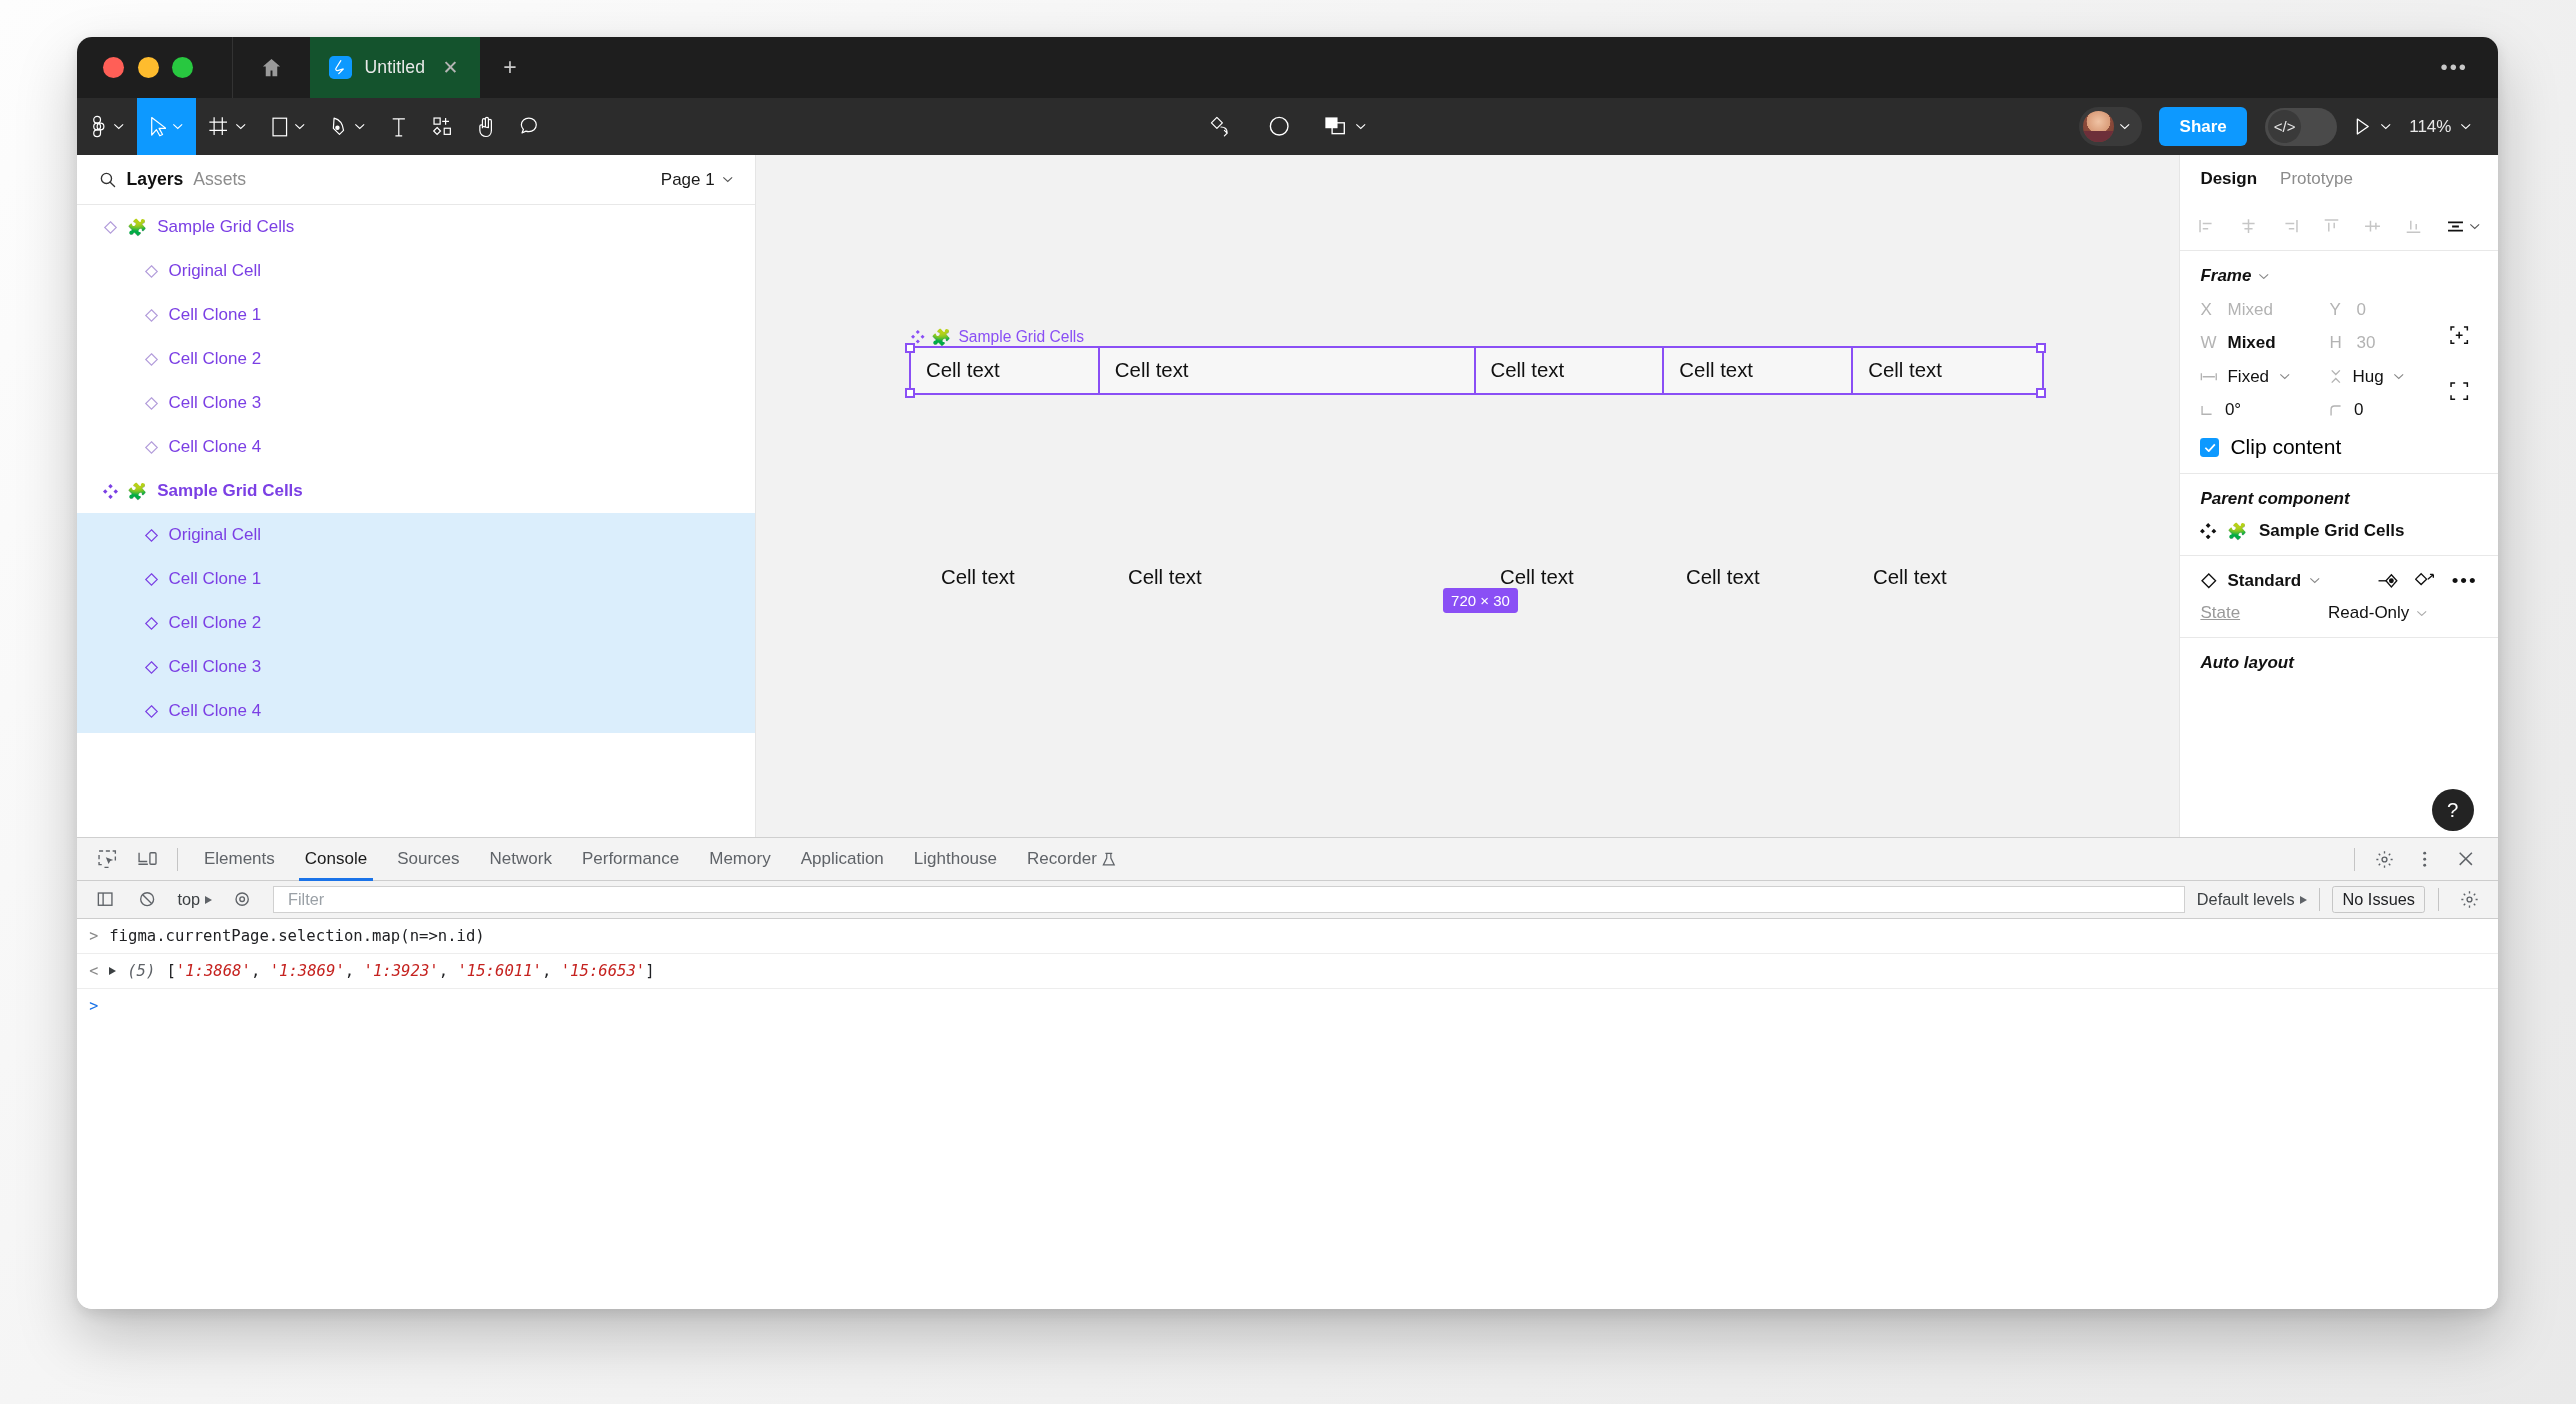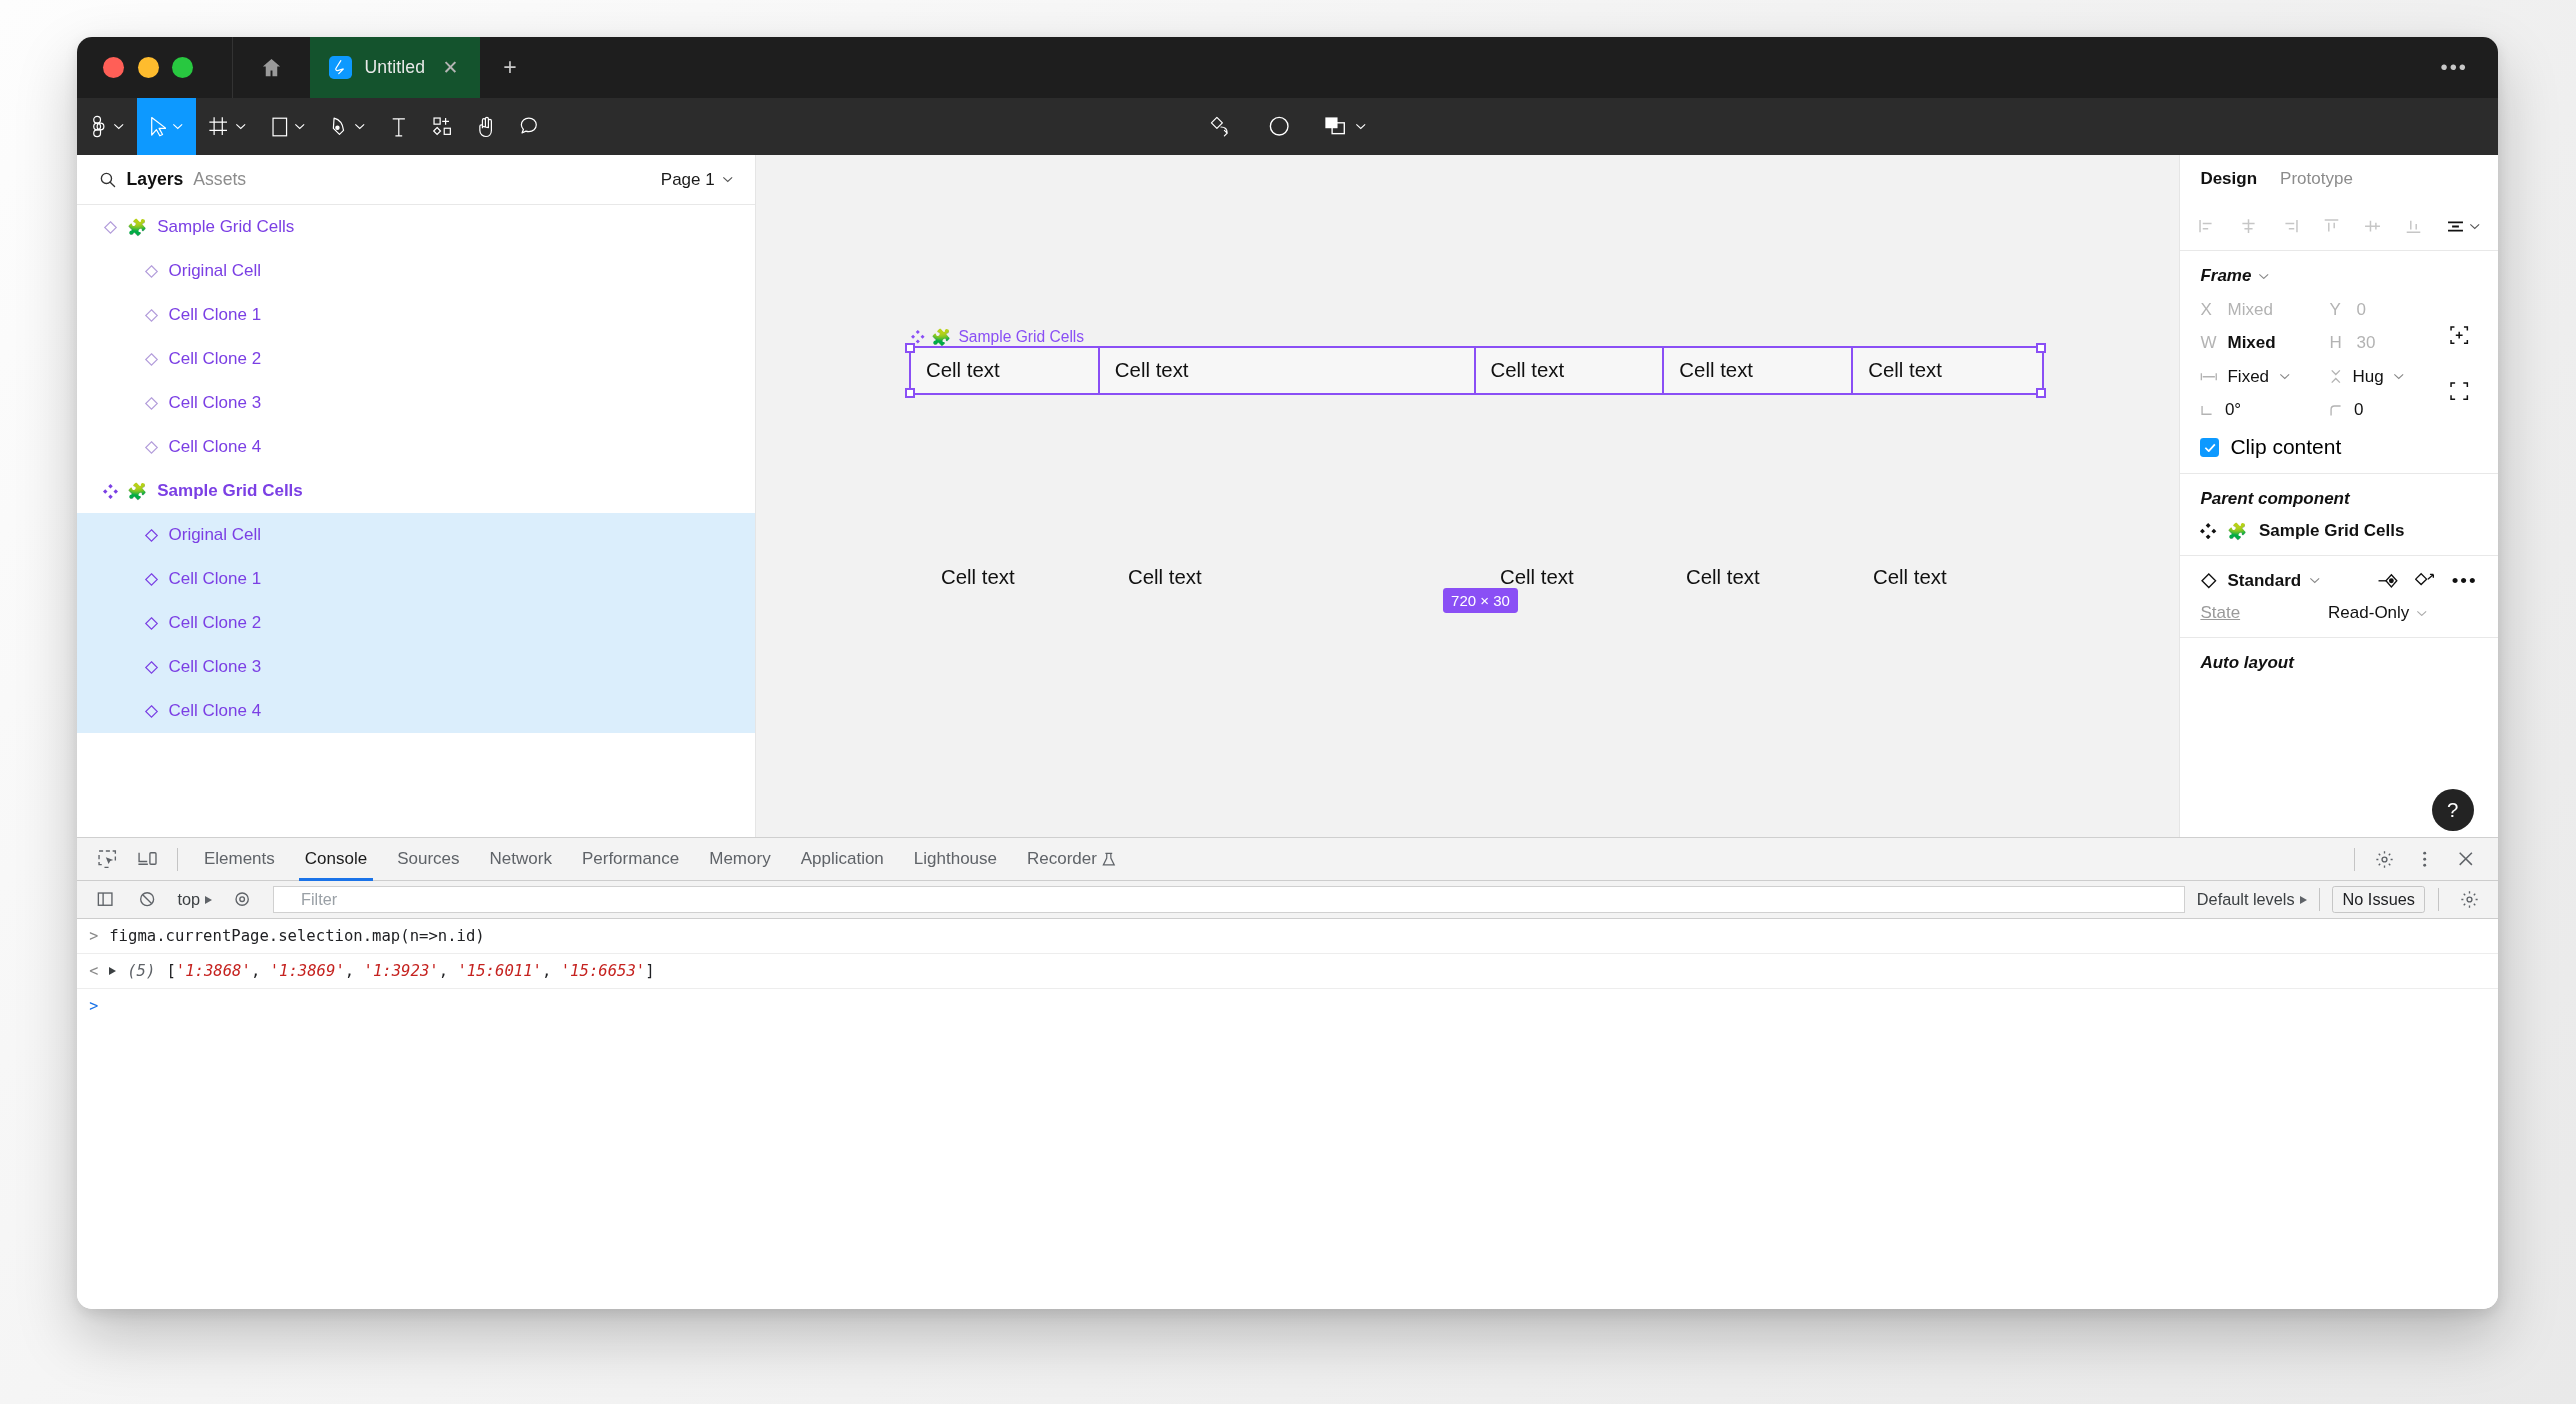--- a/index.html
+++ b/index.html
@@ -178,21 +178,21 @@
   .devtools { position: absolute; left: 0; right: 0; bottom: 0; height: 472px; background: #fff; border-top: 0.7px solid #cfcfcf; }
   .dt-tabs { height: 43px; background: #f3f3f3; display: flex; align-items: center; border-bottom: 0.7px solid #cdcdcd; padding-left: 11px; gap: 2.7px; }
   .dt-iconbtn { width: 38px; height: 38px; display: flex; align-items: center; justify-content: center; }
   .dt-vsep { width: 0.7px; height: 23px; background: #c4c4c4; margin: 0 8.1px; }
   .dt-tab { font-size: 17px; color: #5f6368; padding: 0 15px; height: 43px; display: flex; align-items: center; position: relative; }
   .dt-tab.active { color: #1a1a1a; }
   .dt-tab.active::after { content: ""; position: absolute; left: 9.5px; right: 9.5px; bottom: 0; height: 2.7px; background: #1a73e8; }
   .dt-right { margin-left: auto; display: flex; align-items: center; gap: 2.7px; padding-right: 13.6px; }
   .dt-sub { height: 38px; background: #f3f3f3; display: flex; align-items: center; padding-left: 9.5px; gap: 4.1px; border-bottom: 0.7px solid #cdcdcd; }
   .ctx-sel { font-size: 16.3px; color: #3c4043; display: flex; align-items: center; gap: 4.8px; padding: 0 6.8px; }
-  .filter-box { flex: 1; height: 27px; background: #fff; border: 0.7px solid #d0d0d0; margin: 0 8.1px; display: flex; align-items: center; padding-left: 27px; font-size: 16.3px; color: #9aa0a6; }
+  .filter-box { flex: 1; height: 27px; background: #fff; border: 0.7px solid #d0d0d0; margin: 0 8.1px; display: flex; align-items: center; padding-left: 14px; font-size: 16.3px; color: #9aa0a6; }
   .levels { font-size: 16.3px; color: #3c4043; display: flex; align-items: center; gap: 5.4px; }
   .issues { font-size: 16.3px; color: #202124; border: 0.7px solid #c6c6c6; border-radius: 2.7px; padding: 2.7px 9.5px; }
   .dt-console { font-family: "DejaVu Sans Mono", monospace; font-size: 15.6px; }
   .cline { display: flex; align-items: center; gap: 11px; padding: 8.1px 12.2px; border-bottom: 0.7px solid #ededed; }
   .carrow { color: #8a8a8a; font-size: 15px; }
   .cinput { color: #202124; }
   .cres-count { color: #5f6368; font-style: italic; }
   .cstr { color: #c5221f; font-style: italic; }
   .cpunct { color: #202124; }
   .tri { width: 0; height: 0; border-left: 7.5px solid #5f6368; border-top: 4.8px solid transparent; border-bottom: 4.8px solid transparent; }
@@ -312,20 +312,46 @@
         <svg width="23" height="20.4" viewBox="0 0 34 30">
             <rect x="2" y="2" width="18" height="16" fill="#fff"></rect>
             <rect x="12" y="10" width="18" height="16" fill="none" stroke="#fff" stroke-width="2"></rect>
           </svg>
         <svg class="chev" viewBox="0 0 17 10">
             <path d="M2 2l6.5 6L15 2" stroke="#fff" stroke-width="1.6" fill="none"></path>
           </svg>
       </div>
     </div>
 
+    <div class="toolbar-right">
+      <div class="avatar-wrap">
+        <div class="avatar"></div>
+        <svg class="chev" viewBox="0 0 17 10">
+            <path d="M2 2l6.5 6L15 2" stroke="#fff" stroke-width="1.6" fill="none"></path>
+          </svg>
+      </div>
+      <div class="share-btn">Share</div>
+      <div class="code-toggle">
+        <div class="code-knob">&lt;/&gt;</div>
+      </div>
+      <div style="display:flex;align-items:center;gap:8.1px">
+        <svg width="17.6" height="19" viewBox="0 0 26 28">
+            <path d="M5 3l16 11L5 25z" fill="none" stroke="#fff" stroke-width="2" stroke-linejoin="round"></path>
+          </svg>
+        <svg class="chev" viewBox="0 0 17 10">
+            <path d="M2 2l6.5 6L15 2" stroke="#fff" stroke-width="1.6" fill="none"></path>
+          </svg>
+      </div>
+      <div style="display:flex;align-items:center;gap:8.1px">
+        <span class="zoom-label">114%</span>
+        <svg class="chev" viewBox="0 0 17 10">
+            <path d="M2 2l6.5 6L15 2" stroke="#fff" stroke-width="1.6" fill="none"></path>
+          </svg>
+      </div>
+    </div>
   </div>
 
   <div class="app-body">
 
     <div class="sidebar">
       <div class="sb-head">
         <svg width="17.6" height="17.6" viewBox="0 0 26 26" fill="none" stroke="#333" stroke-width="2">
             <circle cx="11" cy="11" r="7.5"></circle>
             <path d="M16.5 16.5 23 23" stroke-linecap="round"></path>
           </svg>

